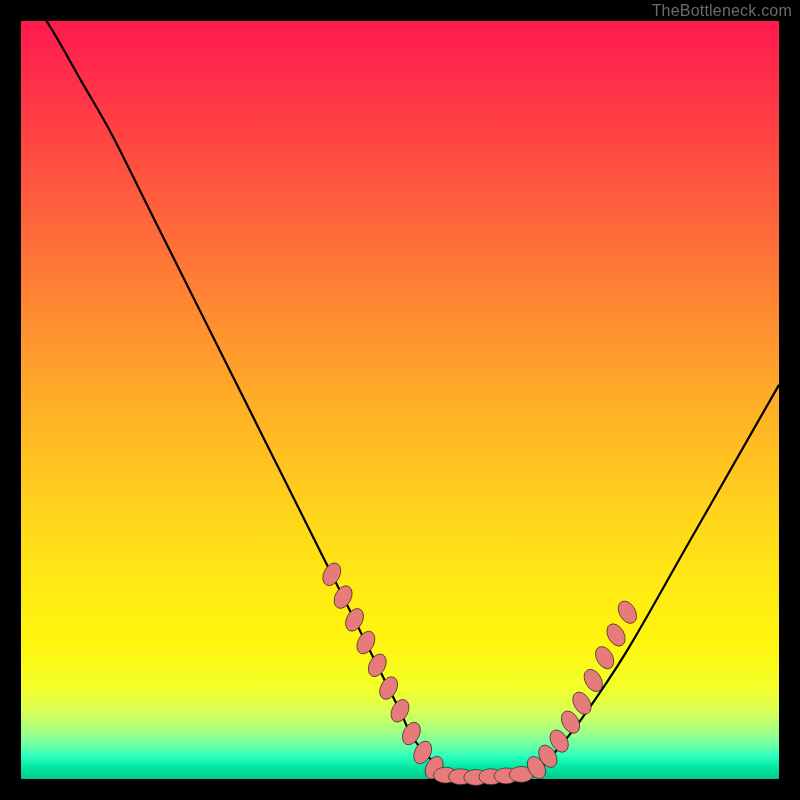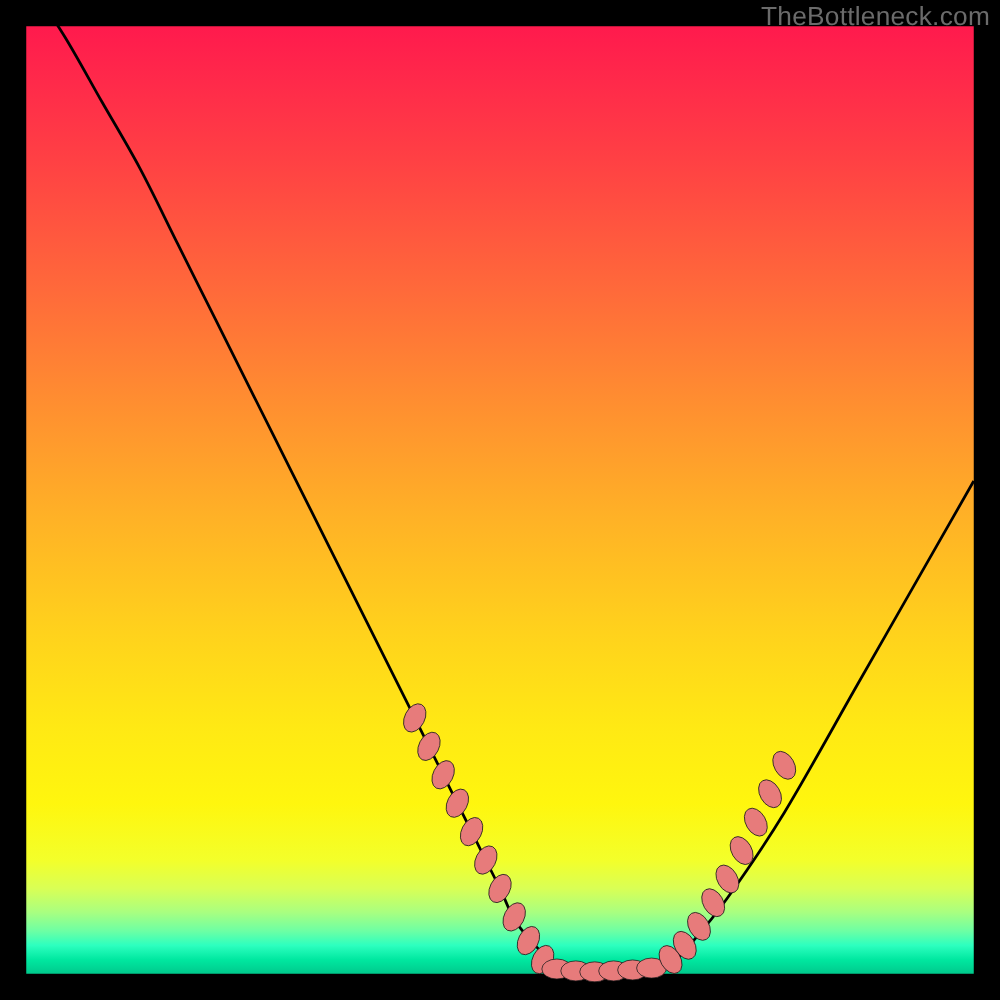--- a/index.html
+++ b/index.html
@@ -43,21 +43,21 @@
       #2dffbf 97%,
       #00e8a0 98.5%,
       #00c98c 100%
     );
   }
   .watermark {
     position: absolute;
     top: 2px;
     right: 8px;
     color: #6b6b6b;
-    font-size: 21px;
+    font-size: 16px;
     font-weight: 500;
     letter-spacing: 0.2px;
     user-select: none;
   }
   svg.curve {
     position: absolute;
     left: 0;
     top: 0;
     width: 758px;
     height: 758px;

